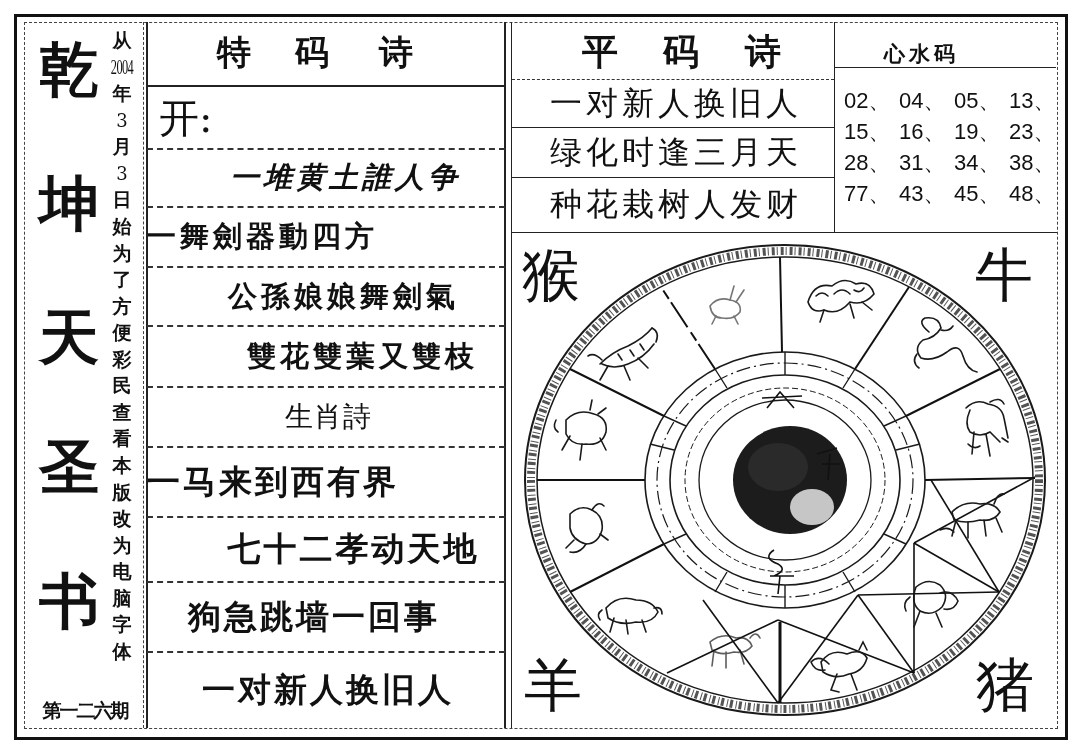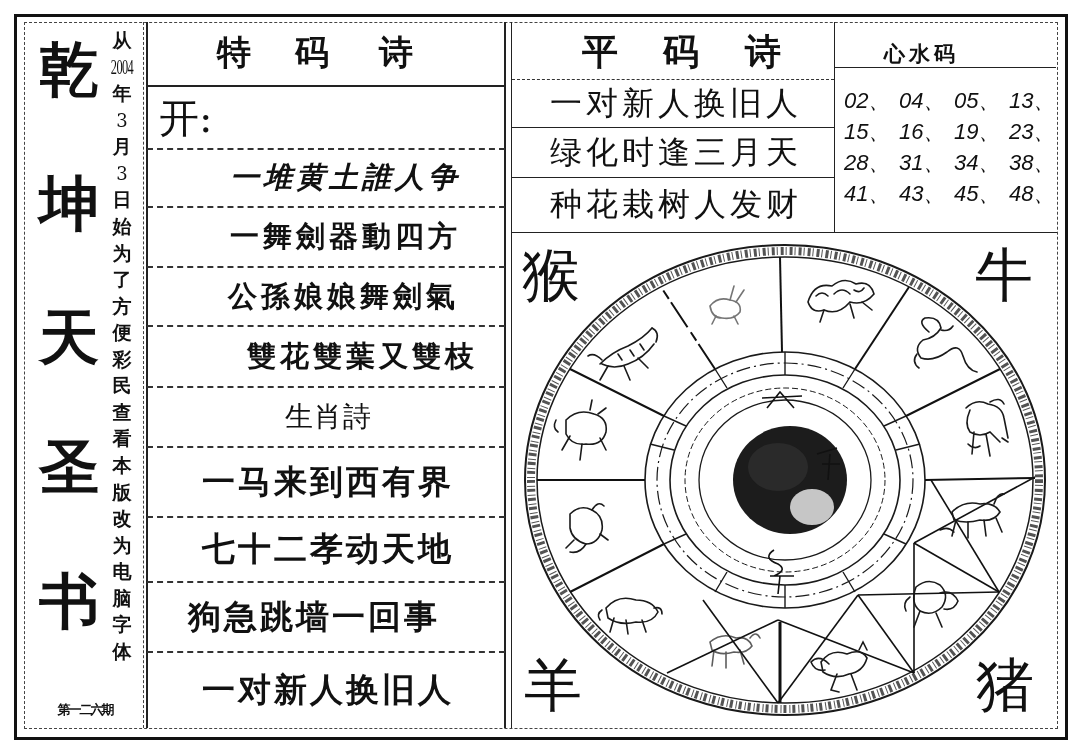--- a/index.html
+++ b/index.html
@@ -21,21 +21,21 @@
   }
   .notice-col {
     position: absolute; left: 101px; top: 30px; width: 42px; height: 632px;
     display: flex; flex-direction: column; justify-content: space-between; align-items: center;
   }
   .notice-col span { font-weight: bold; font-size: 19px; line-height: 21px; }
   .notice-col .num { font-family: "DejaVu Serif", serif; font-weight: normal; font-size: 18px; }
   .notice-col .year { font-family: "Liberation Serif", serif; font-weight: normal; font-size: 20px; transform: scaleX(0.62); letter-spacing: -1px; }
   .issue {
     position: absolute; left: 26px; top: 699px; width: 118px; text-align: center;
-    font-weight: bold; font-size: 13px; letter-spacing: -2px; line-height: 22px;
+    font-weight: bold; font-size: 19px; letter-spacing: -2px; line-height: 22px;
   }
 
   
   .mid { position: absolute; left: 147px; top: 22px; width: 358px; height: 705px; }
   .row { position: absolute; left: 0; width: 358px; display: flex; align-items: center; box-sizing: border-box; }
   .row.line { border-bottom: 2px solid #222; }
   .row.dash { border-bottom: 2px dashed #333; }
   .hdr-char { position: absolute; top: 10px; font-weight: bold; font-size: 34px; line-height: 40px; }
   .poem-a { font-family: "DejaVu Serif", serif; font-weight: bold; font-size: 29px; letter-spacing: 4px; white-space: nowrap; }
   .poem-b { font-family: "DejaVu Serif", serif; font-weight: bold; font-size: 33px; letter-spacing: 3px; white-space: nowrap; }
@@ -43,21 +43,21 @@
   .zodiac-title { font-family: "DejaVu Serif", serif; font-size: 28px; letter-spacing: 1px; }
 
   
   .ping { position: absolute; left: 512px; top: 22px; width: 322px; height: 210px; }
   .ping .row { width: 322px; }
   .poem-c { font-family: "DejaVu Serif", serif; font-size: 32px; letter-spacing: 4px; white-space: nowrap; }
   .xs-title { position: absolute; left: 884px; top: 42px; font-weight: bold; font-size: 21px; letter-spacing: 4px; line-height: 24px; }
   .xs-grid {
     position: absolute; left: 844px; top: 87px;
     display: grid; grid-template-columns: repeat(4, 55px); grid-auto-rows: 31px;
-    font-family: "Liberation Sans", sans-serif; font-size: 22px; line-height: 28px; font-style: italic;
+    font-family: "Liberation Sans", sans-serif; font-size: 22px; line-height: 28px;
   }
   .corner { position: absolute; font-family: "DejaVu Serif", serif; font-size: 58px; line-height: 62px; }
 </style>
 </head>
 <body>
 
 <div class="abs frame-outer"></div>
 <div class="abs frame-inner"></div>
 
 <div class="vline" style="left:143px;top:22px;height:706px;border-left:1px dashed #444;"></div>
@@ -110,36 +110,36 @@
     <span class="hdr-char" style="left:70px;">特</span>
     <span class="hdr-char" style="left:148px;">码</span>
     <span class="hdr-char" style="left:232px;">诗</span>
   </div>
   <div class="row dash" style="top:65px;height:63px;padding-left:12px;">
     <span class="kai">开:</span>
   </div>
   <div class="row dash" style="top:128px;height:58px;padding-left:83px;font-style:italic;">
     <span class="poem-a">一堆黄土誰人争</span>
   </div>
-  <div class="row dash" style="top:186px;height:60px;padding-left:83px;">
+  <div class="row dash" style="top:186px;height:60px;">
     <span class="poem-a">一舞劍器動四方</span>
   </div>
   <div class="row dash" style="top:246px;height:59px;padding-left:81px;align-items:center;">
     <span class="poem-a">公孫娘娘舞劍氣</span>
   </div>
   <div class="row dash" style="top:305px;height:61px;padding-left:100px;">
     <span class="poem-a">雙花雙葉又雙枝</span>
   </div>
   <div class="row dash" style="top:366px;height:60px;padding-left:138px;">
     <span class="zodiac-title">生肖詩</span>
   </div>
-  <div class="row dash" style="top:426px;height:70px;padding-left:55px;">
+  <div class="row dash" style="top:426px;height:70px;">
     <span class="poem-b">一马来到西有界</span>
   </div>
-  <div class="row dash" style="top:496px;height:65px;padding-left:55px;">
+  <div class="row dash" style="top:496px;height:65px;padding-left:55px;justify-content:center;">
     <span class="poem-b">七十二孝动天地</span>
   </div>
   <div class="row dash" style="top:561px;height:70px;padding-left:41px;">
     <span class="poem-b">狗急跳墙一回事</span>
   </div>
   <div class="row" style="top:631px;height:74px;padding-left:55px;">
     <span class="poem-b">一对新人换旧人</span>
   </div>
 </div>
 
@@ -168,21 +168,21 @@
     <span>05、</span>
     <span>13、</span>
     <span>15、</span>
     <span>16、</span>
     <span>19、</span>
     <span>23、</span>
     <span>28、</span>
     <span>31、</span>
     <span>34、</span>
     <span>38、</span>
-    <span>41、</span>
+    <span>77、</span>
     <span>43、</span>
     <span>45、</span>
     <span>48、</span>
   </div>
 </div>
 
 <div class="abs" style="left:512px;top:232px;width:545px;height:496px;">
   <svg width="545" height="496" viewBox="0 0 545 496">
 
     <g fill="none" stroke="#1a1a1a">

